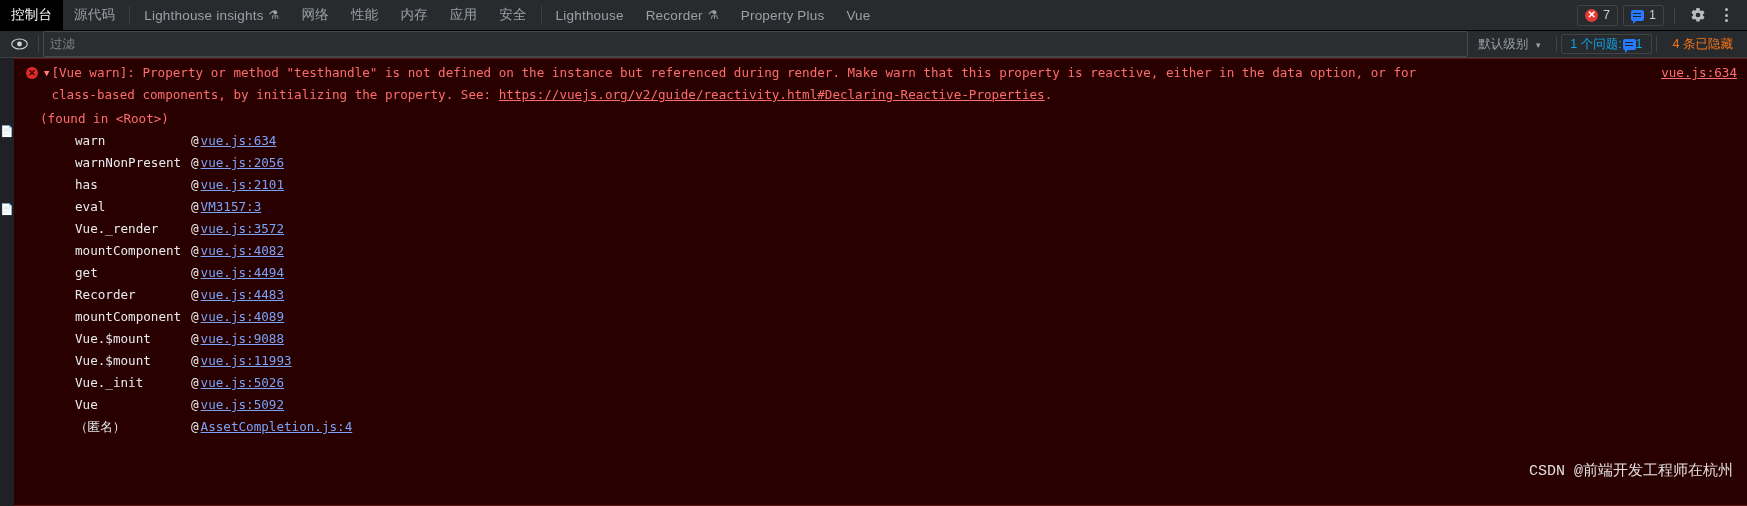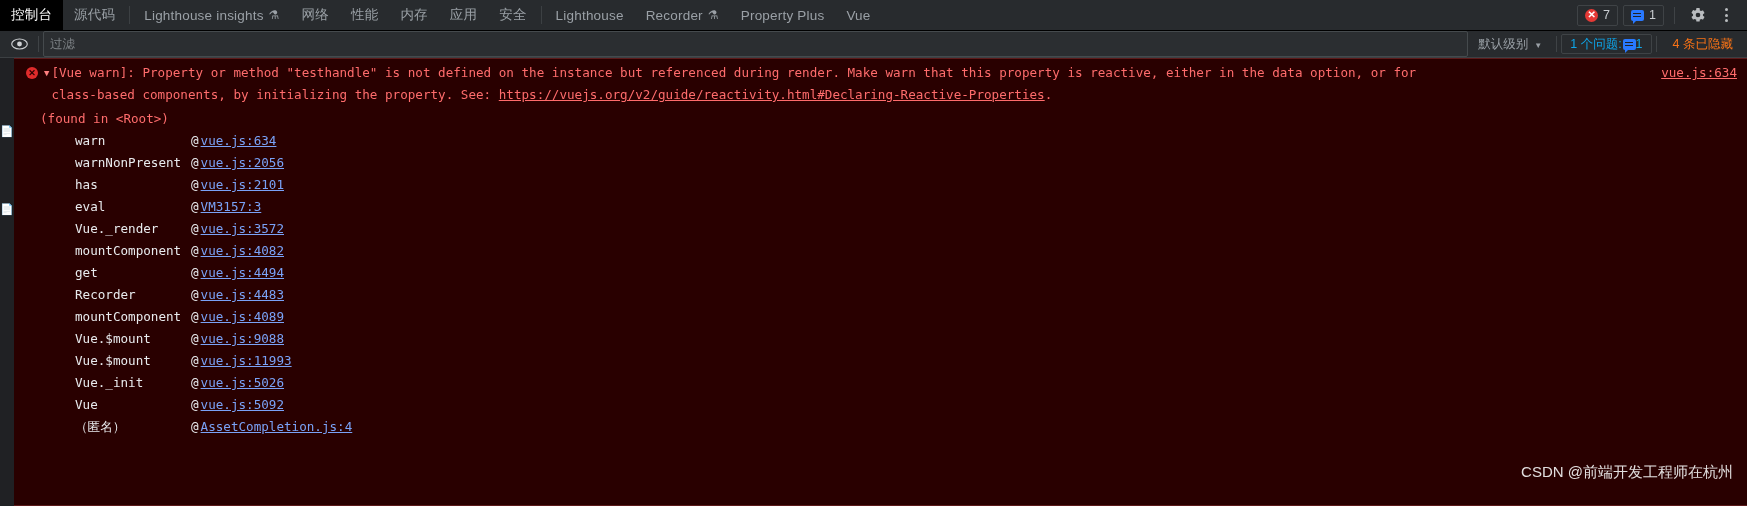--- a/index.html
+++ b/index.html
@@ -215,21 +215,21 @@
   }
   .at { color: #e8eaed; margin-right: 2px; }
   .frame-link {
     color: #7aa2f7; text-decoration: underline; cursor: pointer;
     white-space: nowrap;
   }
   .watermark {
     position: absolute;
     right: 14px; bottom: 22px;
     color: #f1f1f1;
-    font-family: Liberation Sans, sans-serif;
+    font-family: Liberation Mono, monospace;
     font-size: 15px;
     opacity: .92;
     white-space: nowrap;
     pointer-events: none;
   }
 </style>
 </head>
 <body>
 
 <div class="devtools">

